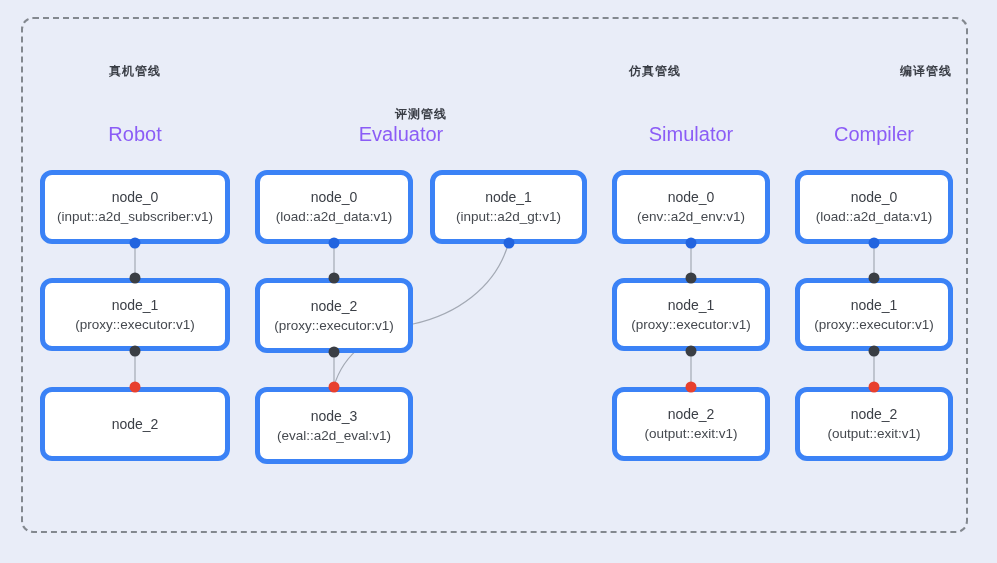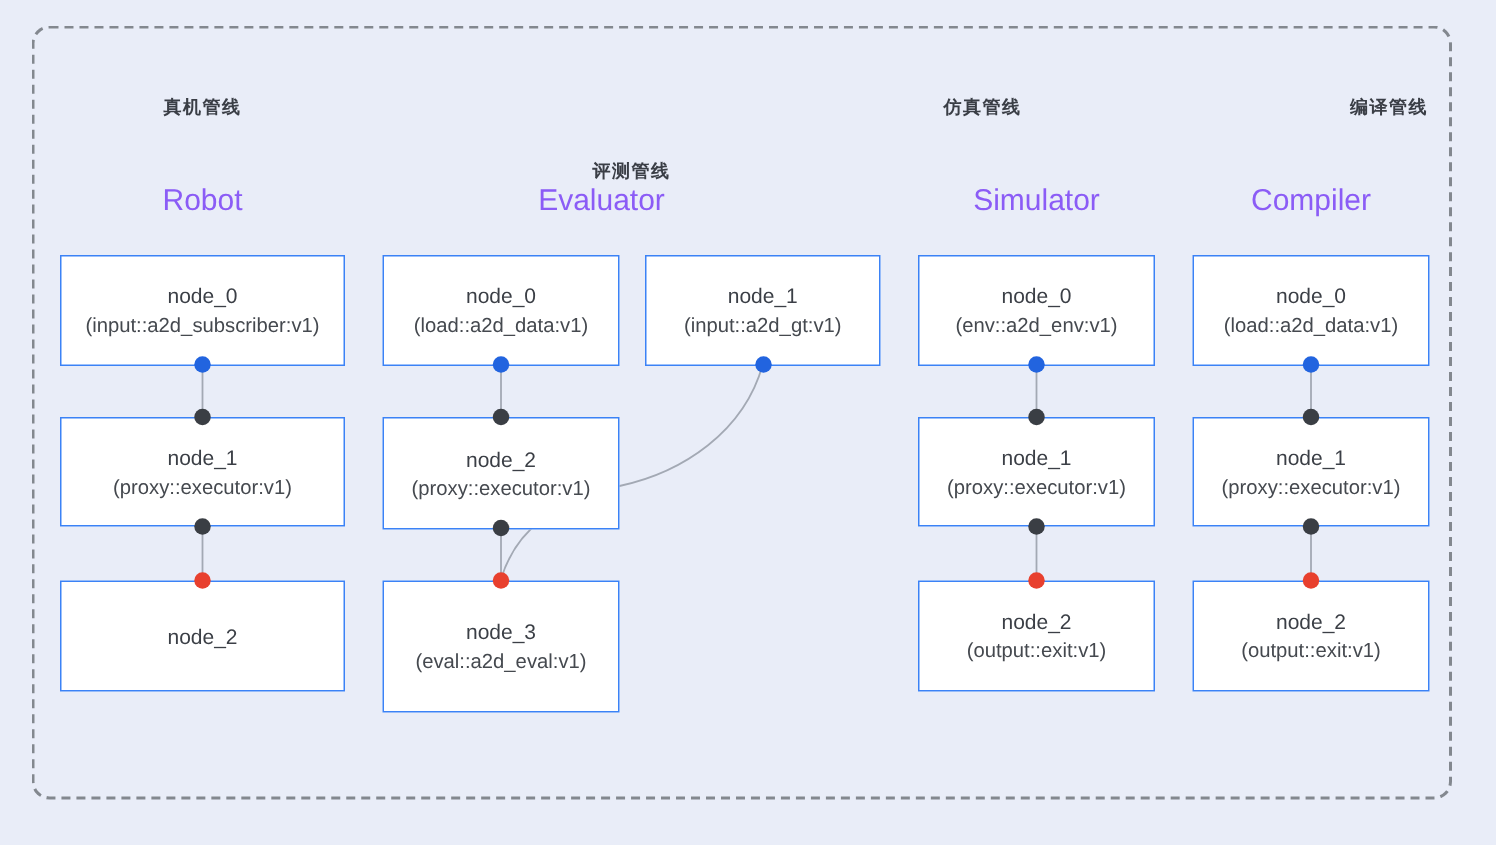--- a/index.html
+++ b/index.html
@@ -38,22 +38,22 @@
     top:123px;
     font-size:20px;
     font-weight:400;
     color:#8b5cf6;
     white-space:nowrap;
     z-index:4;
   }
   .node{
     position:absolute;
     background:#ffffff;
-    border:1px solid #3b82f6;
-    border-radius:0;
+    border:5px solid #3b82f6;
+    border-radius:12px;
     box-sizing:border-box;
     display:flex;
     flex-direction:column;
     align-items:center;
     justify-content:center;
     gap:4px;
     z-index:2;
   }
   .node .l1{
     font-size:14px;
@@ -116,21 +116,21 @@
         <div class="l2">(load::a2d_data:v1)</div>
       </div>
       <div class="node" style="left: 430px; top: 170px; width: 157px; height: 74px;">
         <div class="l1">node_1</div>
         <div class="l2">(input::a2d_gt:v1)</div>
       </div>
       <div class="node" style="left: 255px; top: 278px; width: 158px; height: 75px;">
         <div class="l1">node_2</div>
         <div class="l2">(proxy::executor:v1)</div>
       </div>
-      <div class="node" style="left: 255px; top: 387px; width: 158px; height: 88px;">
+      <div class="node" style="left: 255px; top: 387px; width: 158px; height: 77px;">
         <div class="l1">node_3</div>
         <div class="l2">(eval::a2d_eval:v1)</div>
       </div>
       <div class="hdr-zh" style="left: 655px;">仿真管线</div>
       <div class="hdr-en" style="left: 691px;">Simulator</div>
       <div class="node" style="left: 612px; top: 170px; width: 158px; height: 74px;">
         <div class="l1">node_0</div>
         <div class="l2">(env::a2d_env:v1)</div>
       </div>
       <div class="node" style="left: 612px; top: 278px; width: 158px; height: 73px;">

